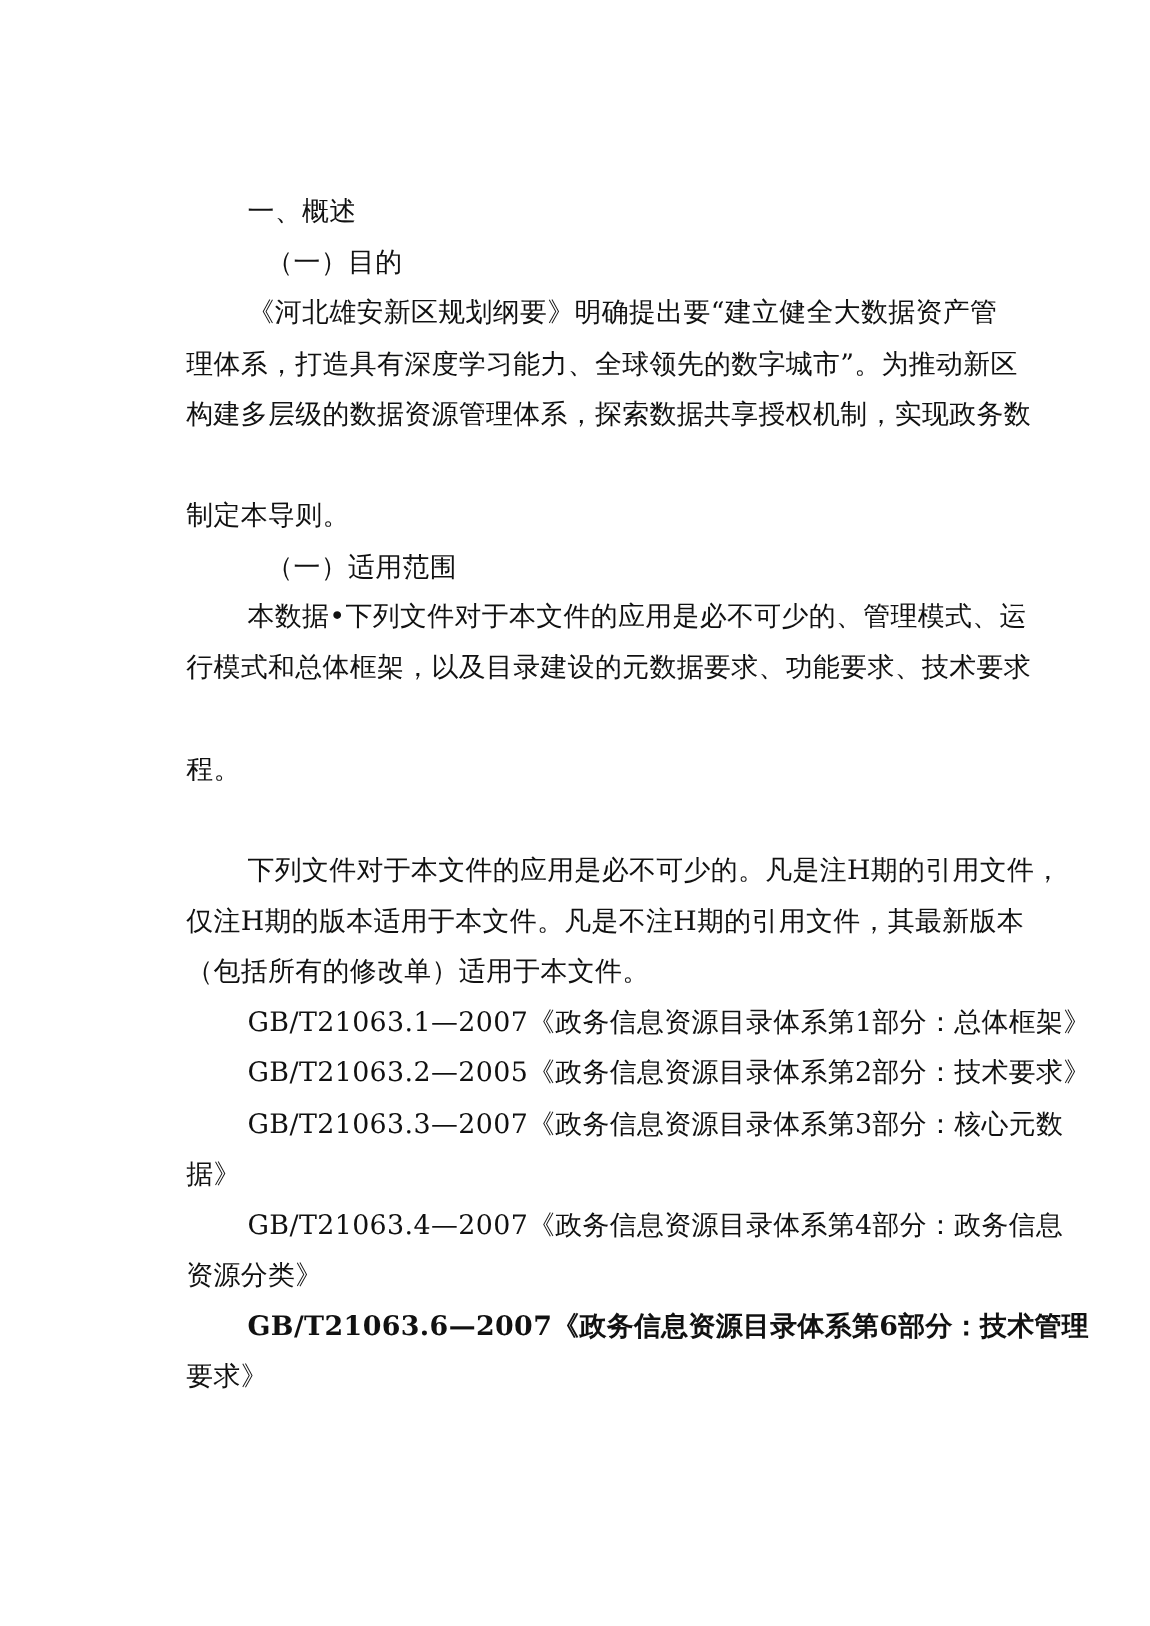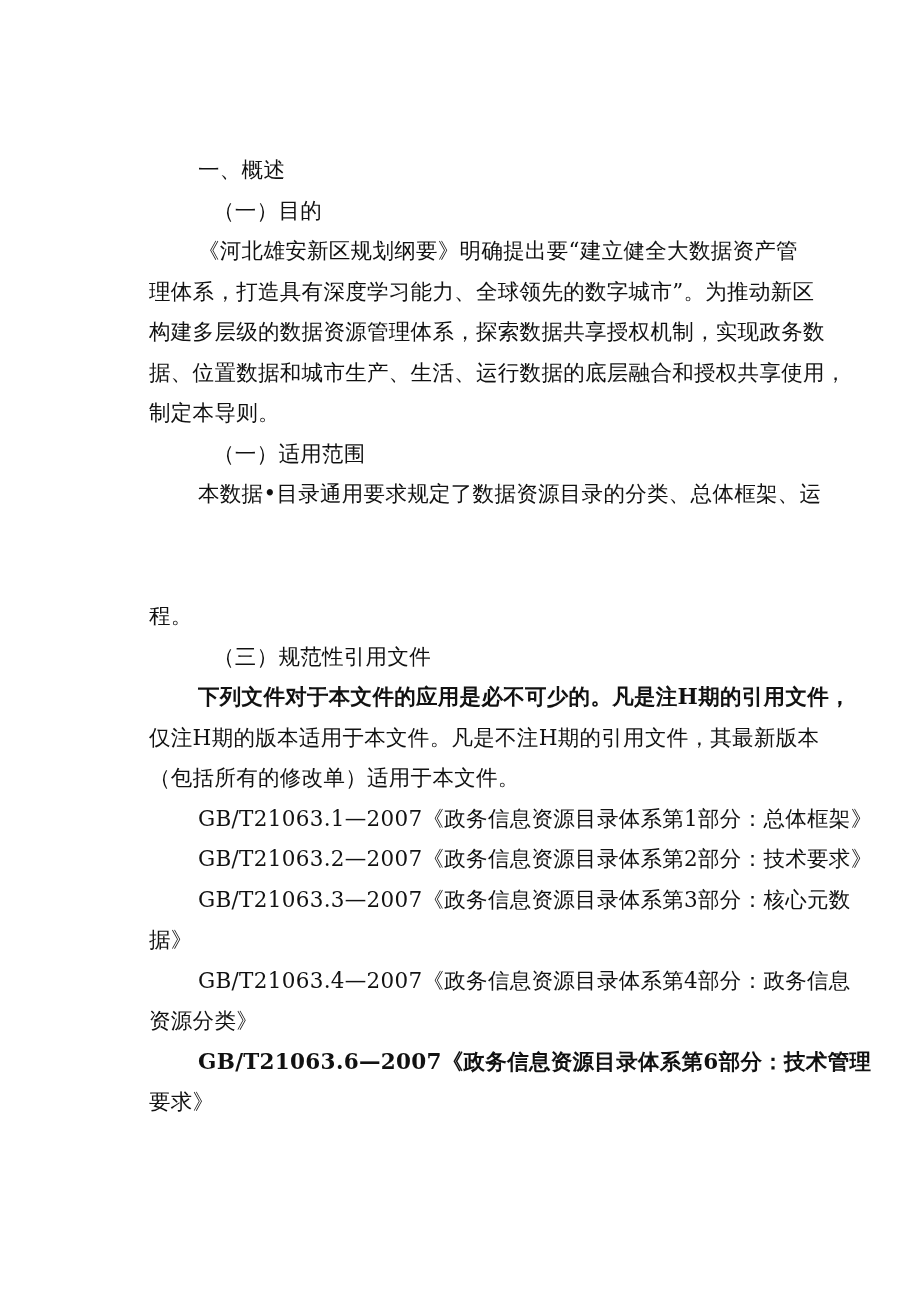--- a/index.html
+++ b/index.html
@@ -11,33 +11,32 @@
 </head>
 <body>
 
 <div class="page">
   <div class="line" style="left:157px; top:156px;">一、概述</div>
 
   <div class="line" style="left:172px; top:197px;">（一）目的</div>
   <div class="line" style="left:157px; top:237px;">《河北雄安新区规划纲要》明确提出要“建立健全大数据资产管</div>
   <div class="line" style="left:108px; top:278px;">理体系，打造具有深度学习能力、全球领先的数字城市”。为推动新区</div>
   <div class="line" style="left:108px; top:318px;">构建多层级的数据资源管理体系，探索数据共享授权机制，实现政务数</div>
-  <div class="line" style="left:108px; top:359px;">据、位置数据和城市生产、生活、运行数据的底层融合和授权共享使用，</div>
   <div class="line" style="left:108px; top:399px;">制定本导则。</div>
 
   <div class="line" style="left:172px; top:440px;font-family:Liberation Serif, serif;">（一）适用范围</div>
-  <div class="line" style="left:157px; top:480px;">本数据•目录通用要求规定了数据资源目录的分类、总体框架、运</div>
+  <div class="line" style="left:157px; top:480px;">本数据•下列文件对于本文件的应用是必不可少的、管理模式、运</div>
+  <div class="line" style="left:108px; top:521px;">行模式和总体框架，以及目录建设的元数据要求、功能要求、技术要求</div>
   <div class="line" style="left:108px; top:602px;">程。</div>
 
-  <div class="line" style="left:172px; top:643px;">（三）规范性引用文件</div>
-  <div class="line" style="left:157px; top:683px;font-weight:bold;">下列文件对于本文件的应用是必不可少的。凡是注H期的引用文件，</div>
+  <div class="line" style="left:157px; top:683px;">下列文件对于本文件的应用是必不可少的。凡是注H期的引用文件，</div>
   <div class="line" style="left:108px; top:724px;">仅注H期的版本适用于本文件。凡是不注H期的引用文件，其最新版本</div>
   <div class="line" style="left:108px; top:764px;">（包括所有的修改单）适用于本文件。</div>
 
   <div class="line" style="left:157px; top:805px;">GB/T21063.1—2007《政务信息资源目录体系第1部分：总体框架》</div>
-  <div class="line" style="left:157px; top:845px;">GB/T21063.2—2007《政务信息资源目录体系第2部分：技术要求》</div>
+  <div class="line" style="left:157px; top:845px;">GB/T21063.2—2005《政务信息资源目录体系第2部分：技术要求》</div>
   <div class="line" style="left:157px; top:886px;">GB/T21063.3—2007《政务信息资源目录体系第3部分：核心元数</div>
   <div class="line" style="left:108px; top:926px;">据》</div>
   <div class="line" style="left:157px; top:967px;">GB/T21063.4—2007《政务信息资源目录体系第4部分：政务信息</div>
   <div class="line" style="left:108px; top:1007px;">资源分类》</div>
   <div class="line" style="left:157px; top:1048px;font-weight:bold;">GB/T21063.6—2007《政务信息资源目录体系第6部分：技术管理</div>
   <div class="line" style="left:108px; top:1088px;">要求》</div>
 </div>
 
 </body></html>

